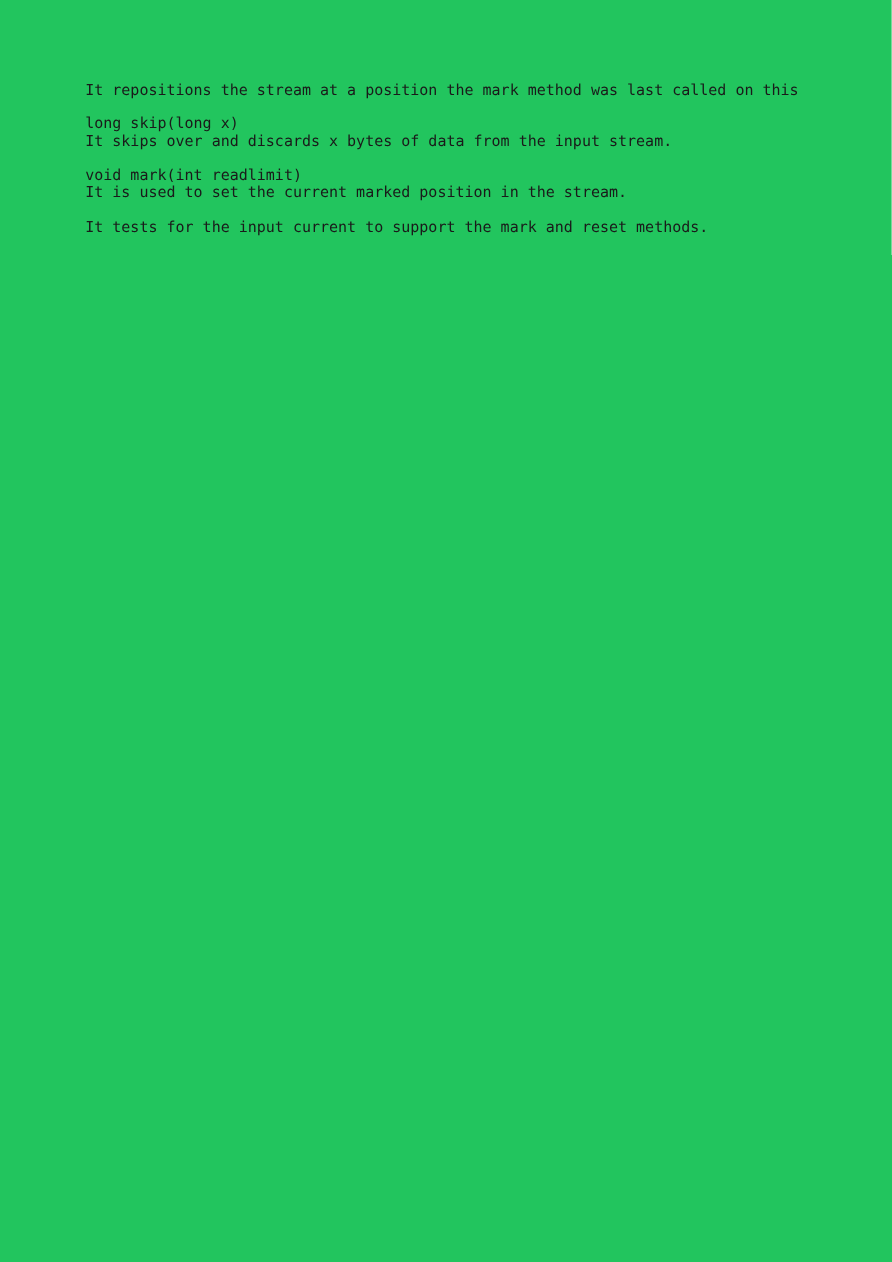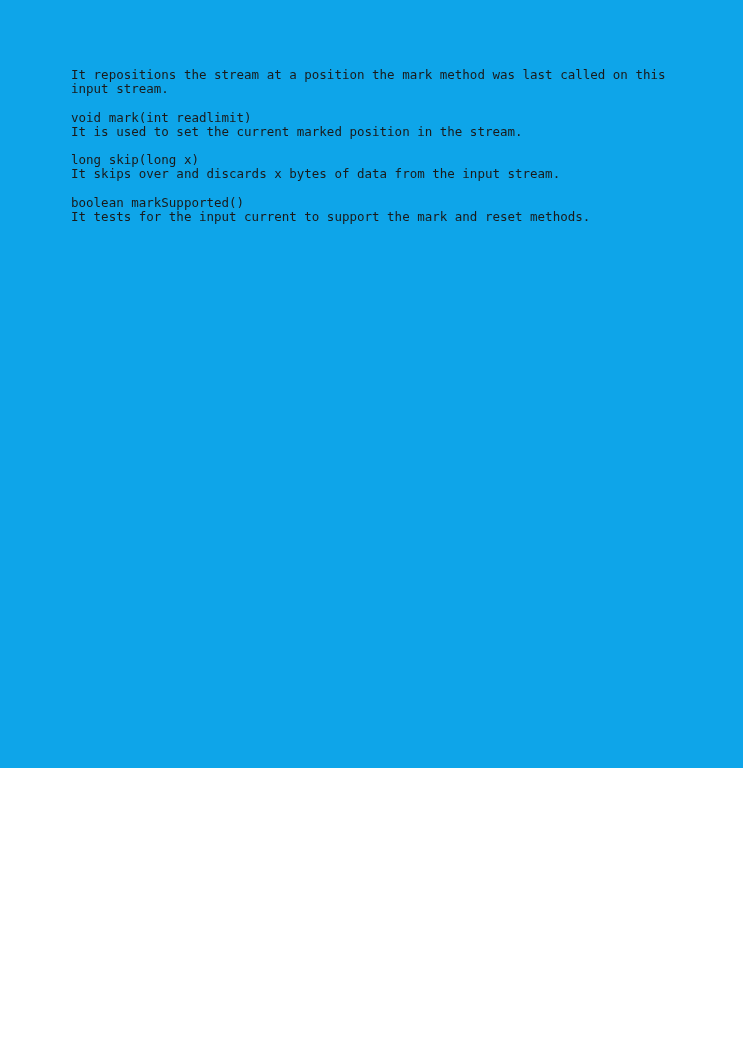--- a/index.html
+++ b/index.html
@@ -8,22 +8,22 @@
   }
   body {
     width: 743px;
     height: 1052px;
     background: #ffffff;
     overflow: hidden;
   }
   .page {
     position: relative;
     width: 743px;
-    height: 768px;
-    background: #0ea5e9;
+    height: 1052px;
+    background: #22c55e;
     font-family: "DejaVu Sans Mono", "Liberation Mono", monospace;
   }
   .doc-text {
     position: absolute;
     left: 71px;
     top: 68px;
     font-size: 12.5px;
     line-height: 14.2px;
     color: #1a1a1a;
   }
@@ -35,32 +35,30 @@
   }
 </style>
 </head>
 <body>
 
 <div class="page">
   <div class="doc-text">
 
     <div class="para">
       <div class="line">It repositions the stream at a position the mark method was last called on this</div>
-      <div class="line">input stream.</div>
+    </div>
+
+    <div class="para">
+      <div class="line">long skip(long x)</div>
+      <div class="line">It skips over and discards x bytes of data from the input stream.</div>
     </div>
 
     <div class="para">
       <div class="line">void mark(int readlimit)</div>
       <div class="line">It is used to set the current marked position in the stream.</div>
     </div>
 
     <div class="para">
-      <div class="line">long skip(long x)</div>
-      <div class="line">It skips over and discards x bytes of data from the input stream.</div>
-    </div>
-
-    <div class="para">
-      <div class="line">boolean markSupported()</div>
       <div class="line">It tests for the input current to support the mark and reset methods.</div>
     </div>
 
   </div>
 </div>
 
 </body></html>

